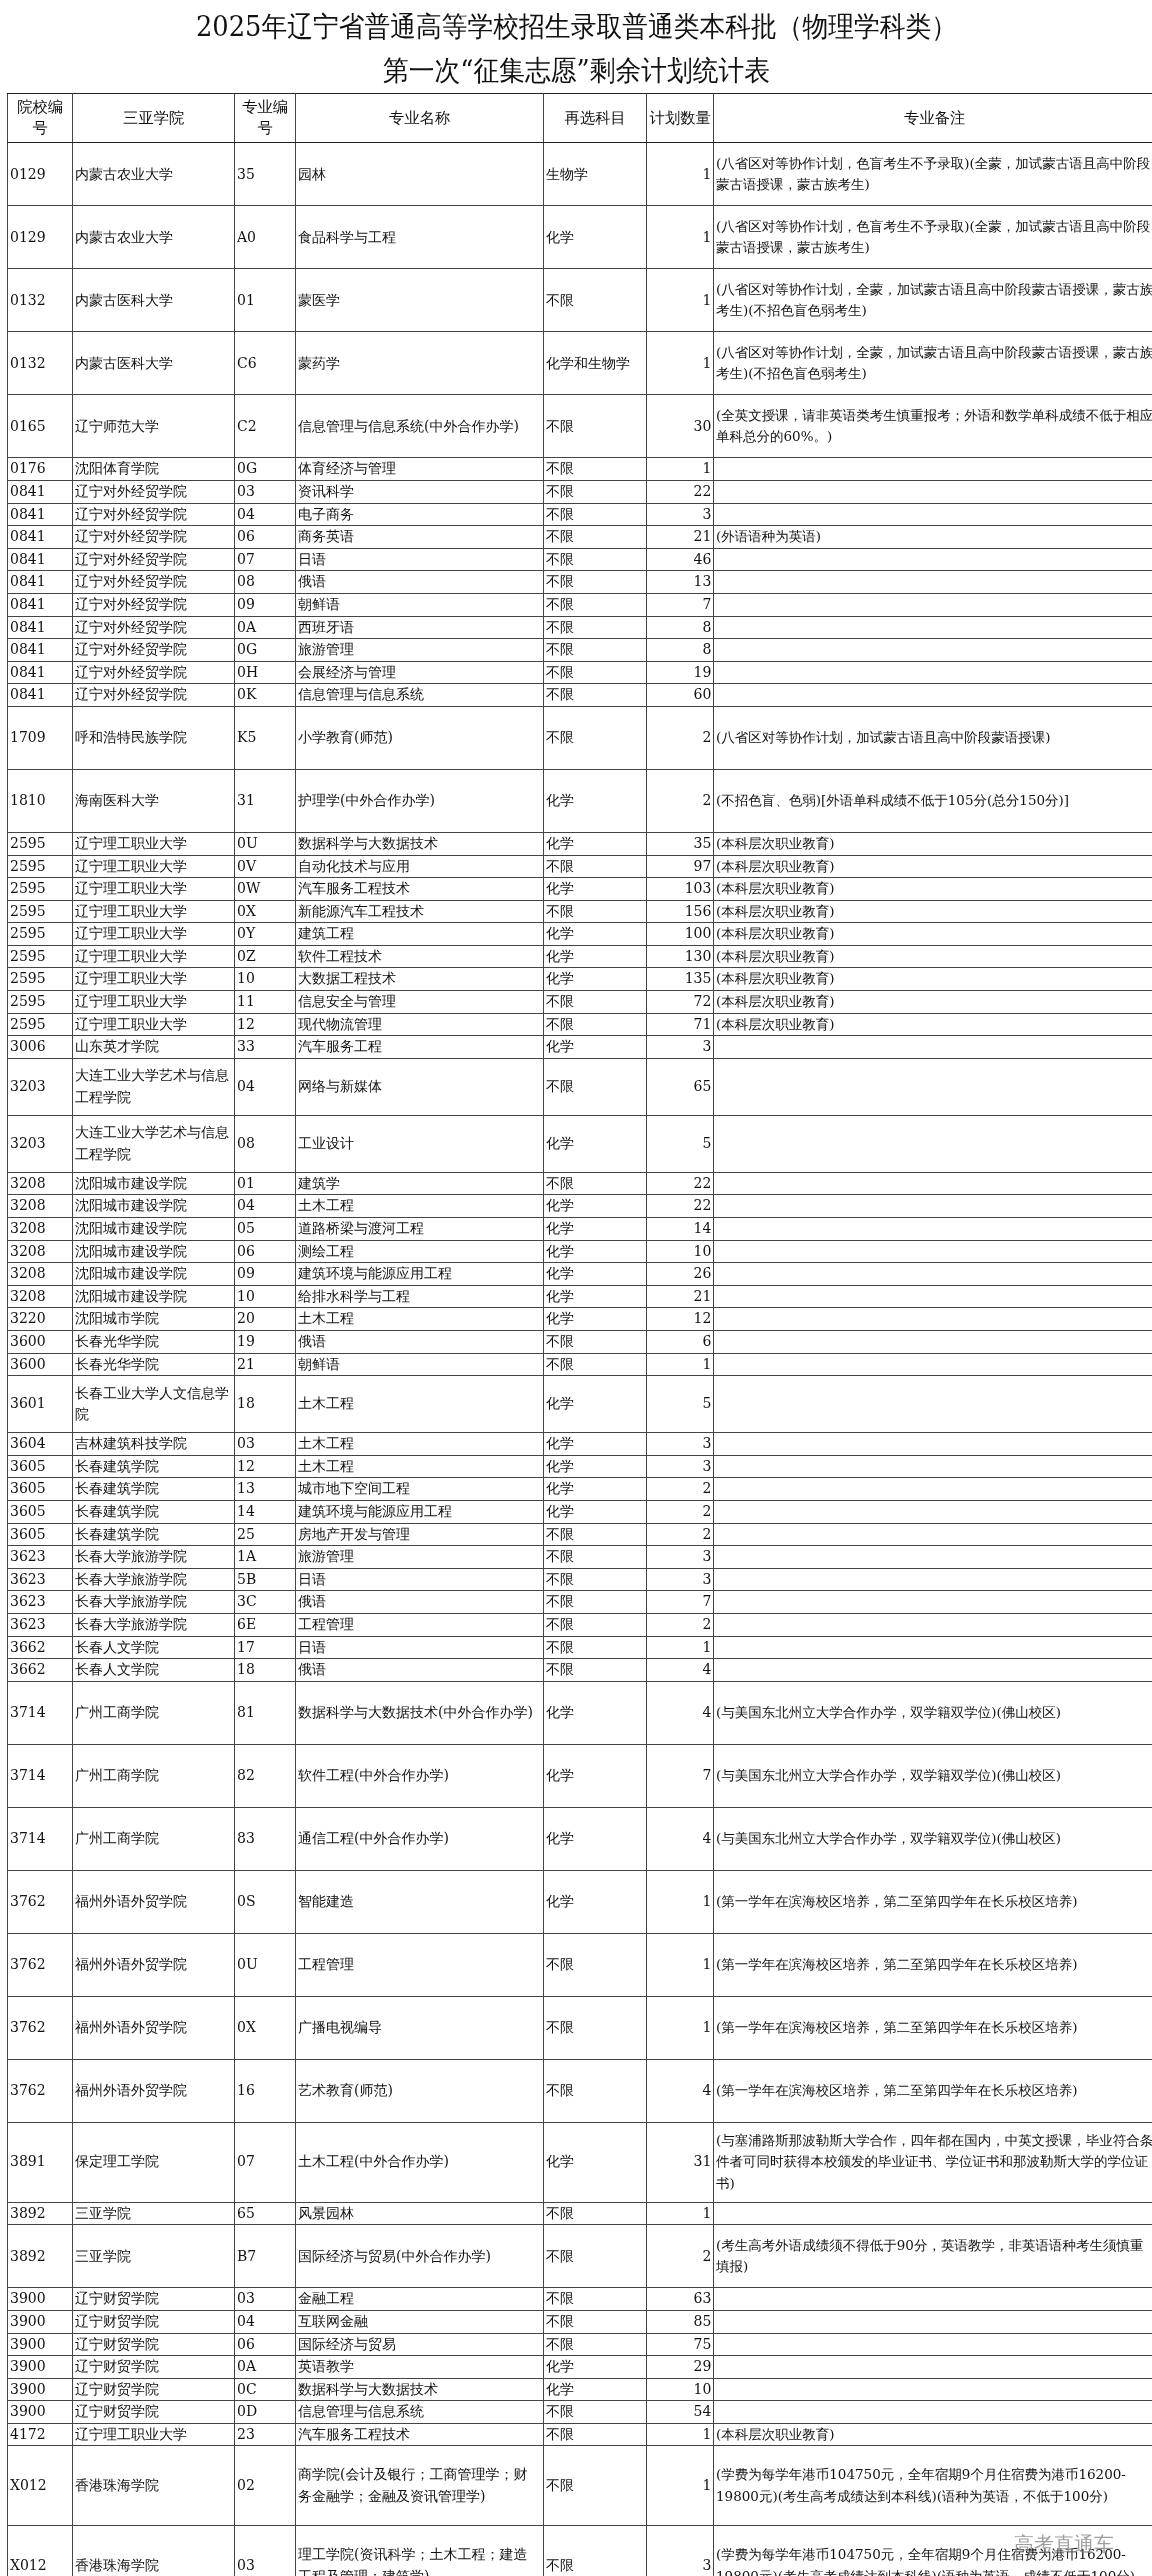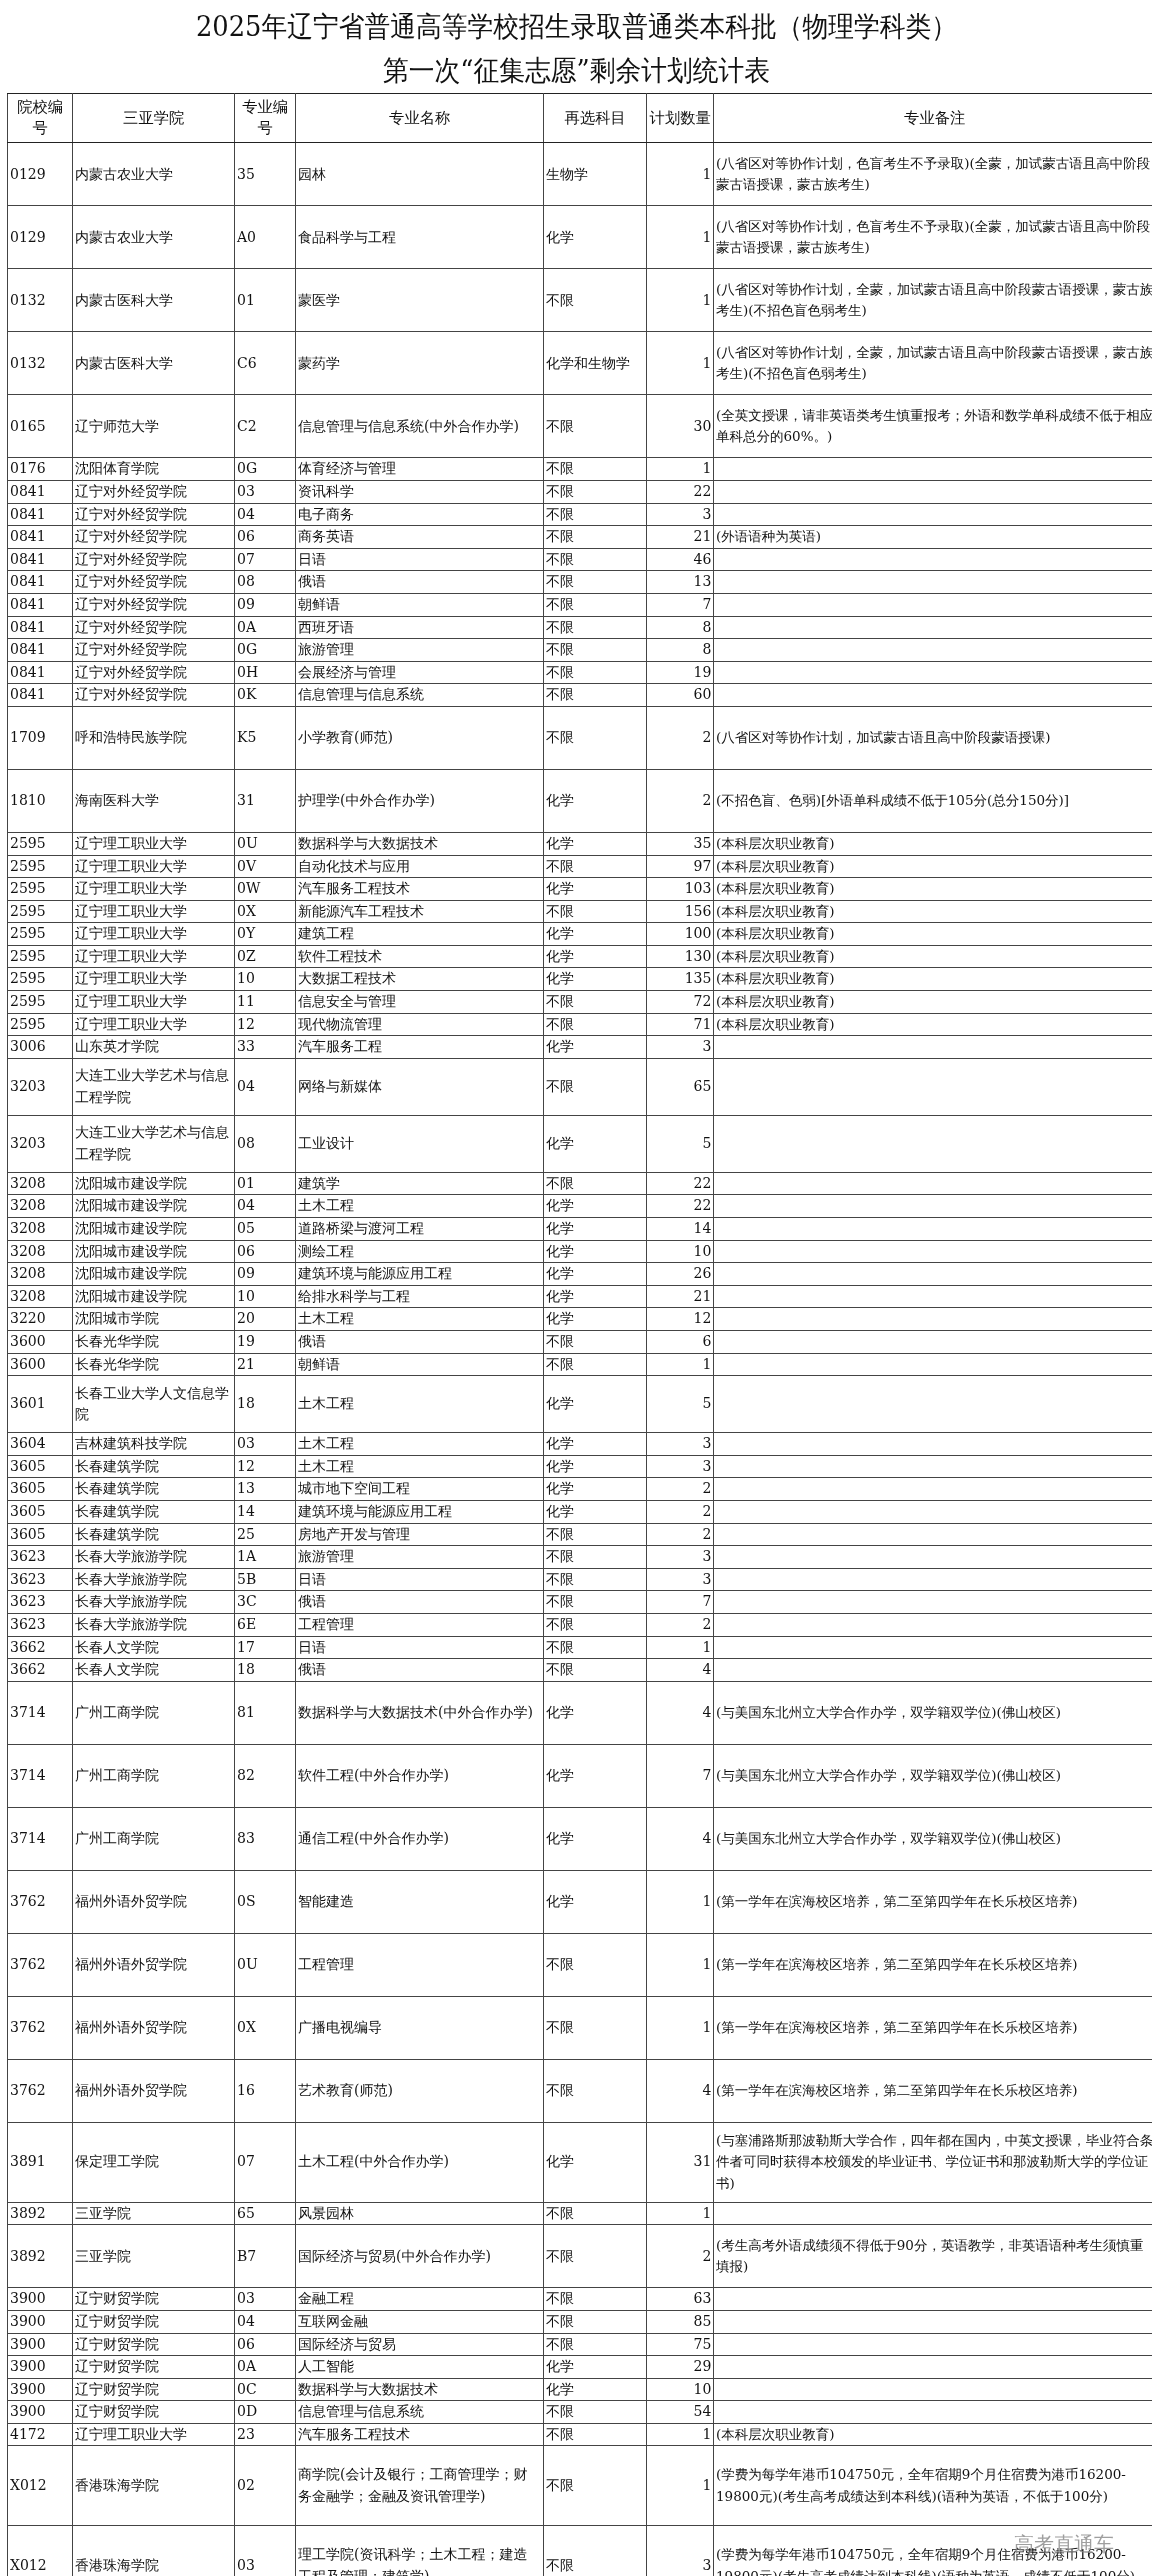--- a/index.html
+++ b/index.html
@@ -622,21 +622,21 @@
           <td>06</td>
           <td>国际经济与贸易</td>
           <td>不限</td>
           <td class="num">75</td>
           <td class="note"></td>
         </tr>
         <tr>
           <td>3900</td>
           <td>辽宁财贸学院</td>
           <td>0A</td>
-          <td>人工智能</td>
+          <td>英语教学</td>
           <td>化学</td>
           <td class="num">29</td>
           <td class="note"></td>
         </tr>
         <tr>
           <td>3900</td>
           <td>辽宁财贸学院</td>
           <td>0C</td>
           <td>数据科学与大数据技术</td>
           <td>化学</td>

